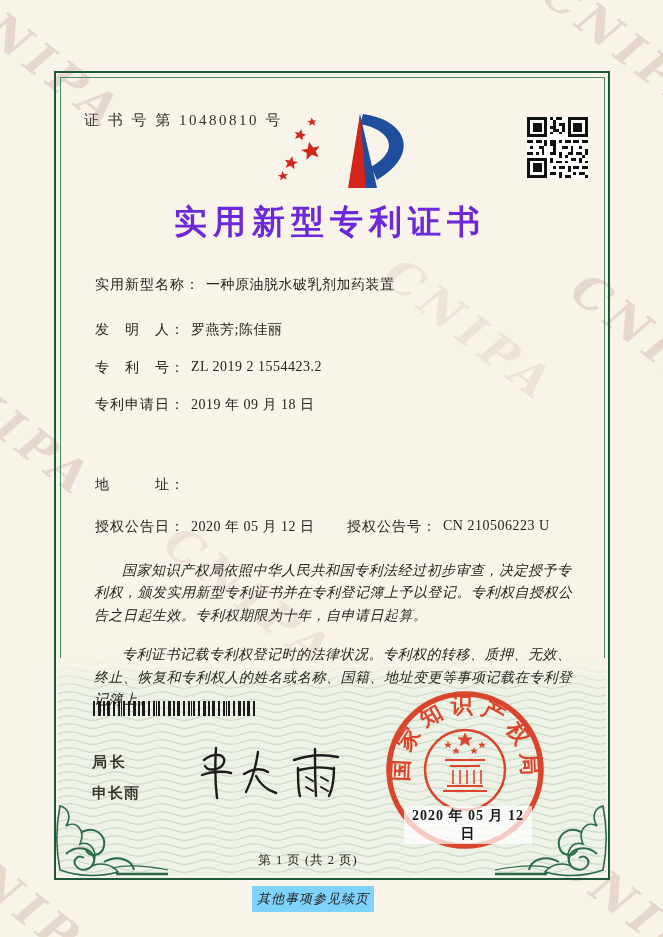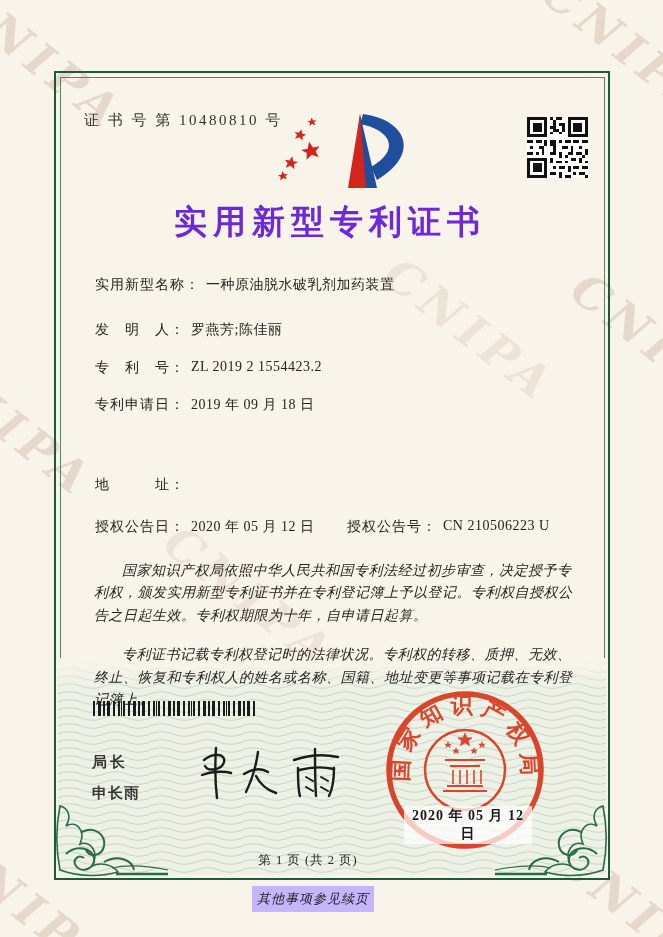--- a/index.html
+++ b/index.html
@@ -53,21 +53,21 @@
       color:#3a3733;font-weight:bold;z-index:5;}
   .signature{position:absolute;left:198px;top:744px;z-index:6;}
 
   .seal{position:absolute;left:381px;top:686px;z-index:6;}
   .seal-date{position:absolute;left:404px;top:806px;width:128px;text-align:center;z-index:7;
       background:rgba(255,255,255,0.72);font-size:14px;font-weight:bold;color:#191919;
       letter-spacing:1px;padding:1px 0;}
 
   .page-info{position:absolute;left:54px;top:852px;width:508px;text-align:center;
       font-size:12.5px;color:#26231f;letter-spacing:1px;z-index:5;}
-  .note-strip{position:absolute;left:252px;top:886px;width:122px;height:26px;background:#c4b5fd;
+  .note-strip{position:absolute;left:252px;top:886px;width:122px;height:26px;background:#7dd3fc;
       z-index:5;display:flex;align-items:center;justify-content:center;}
   .note-strip span{font-size:13px;font-style:italic;color:#26231f;letter-spacing:1px;}
 </style>
 </head>
 <body>
 
 <div class="page">
 
   <span class="wm" style="left:38px;top:58px">CNIPA</span>
   <span class="wm" style="left:628px;top:48px">CNIPA</span>

